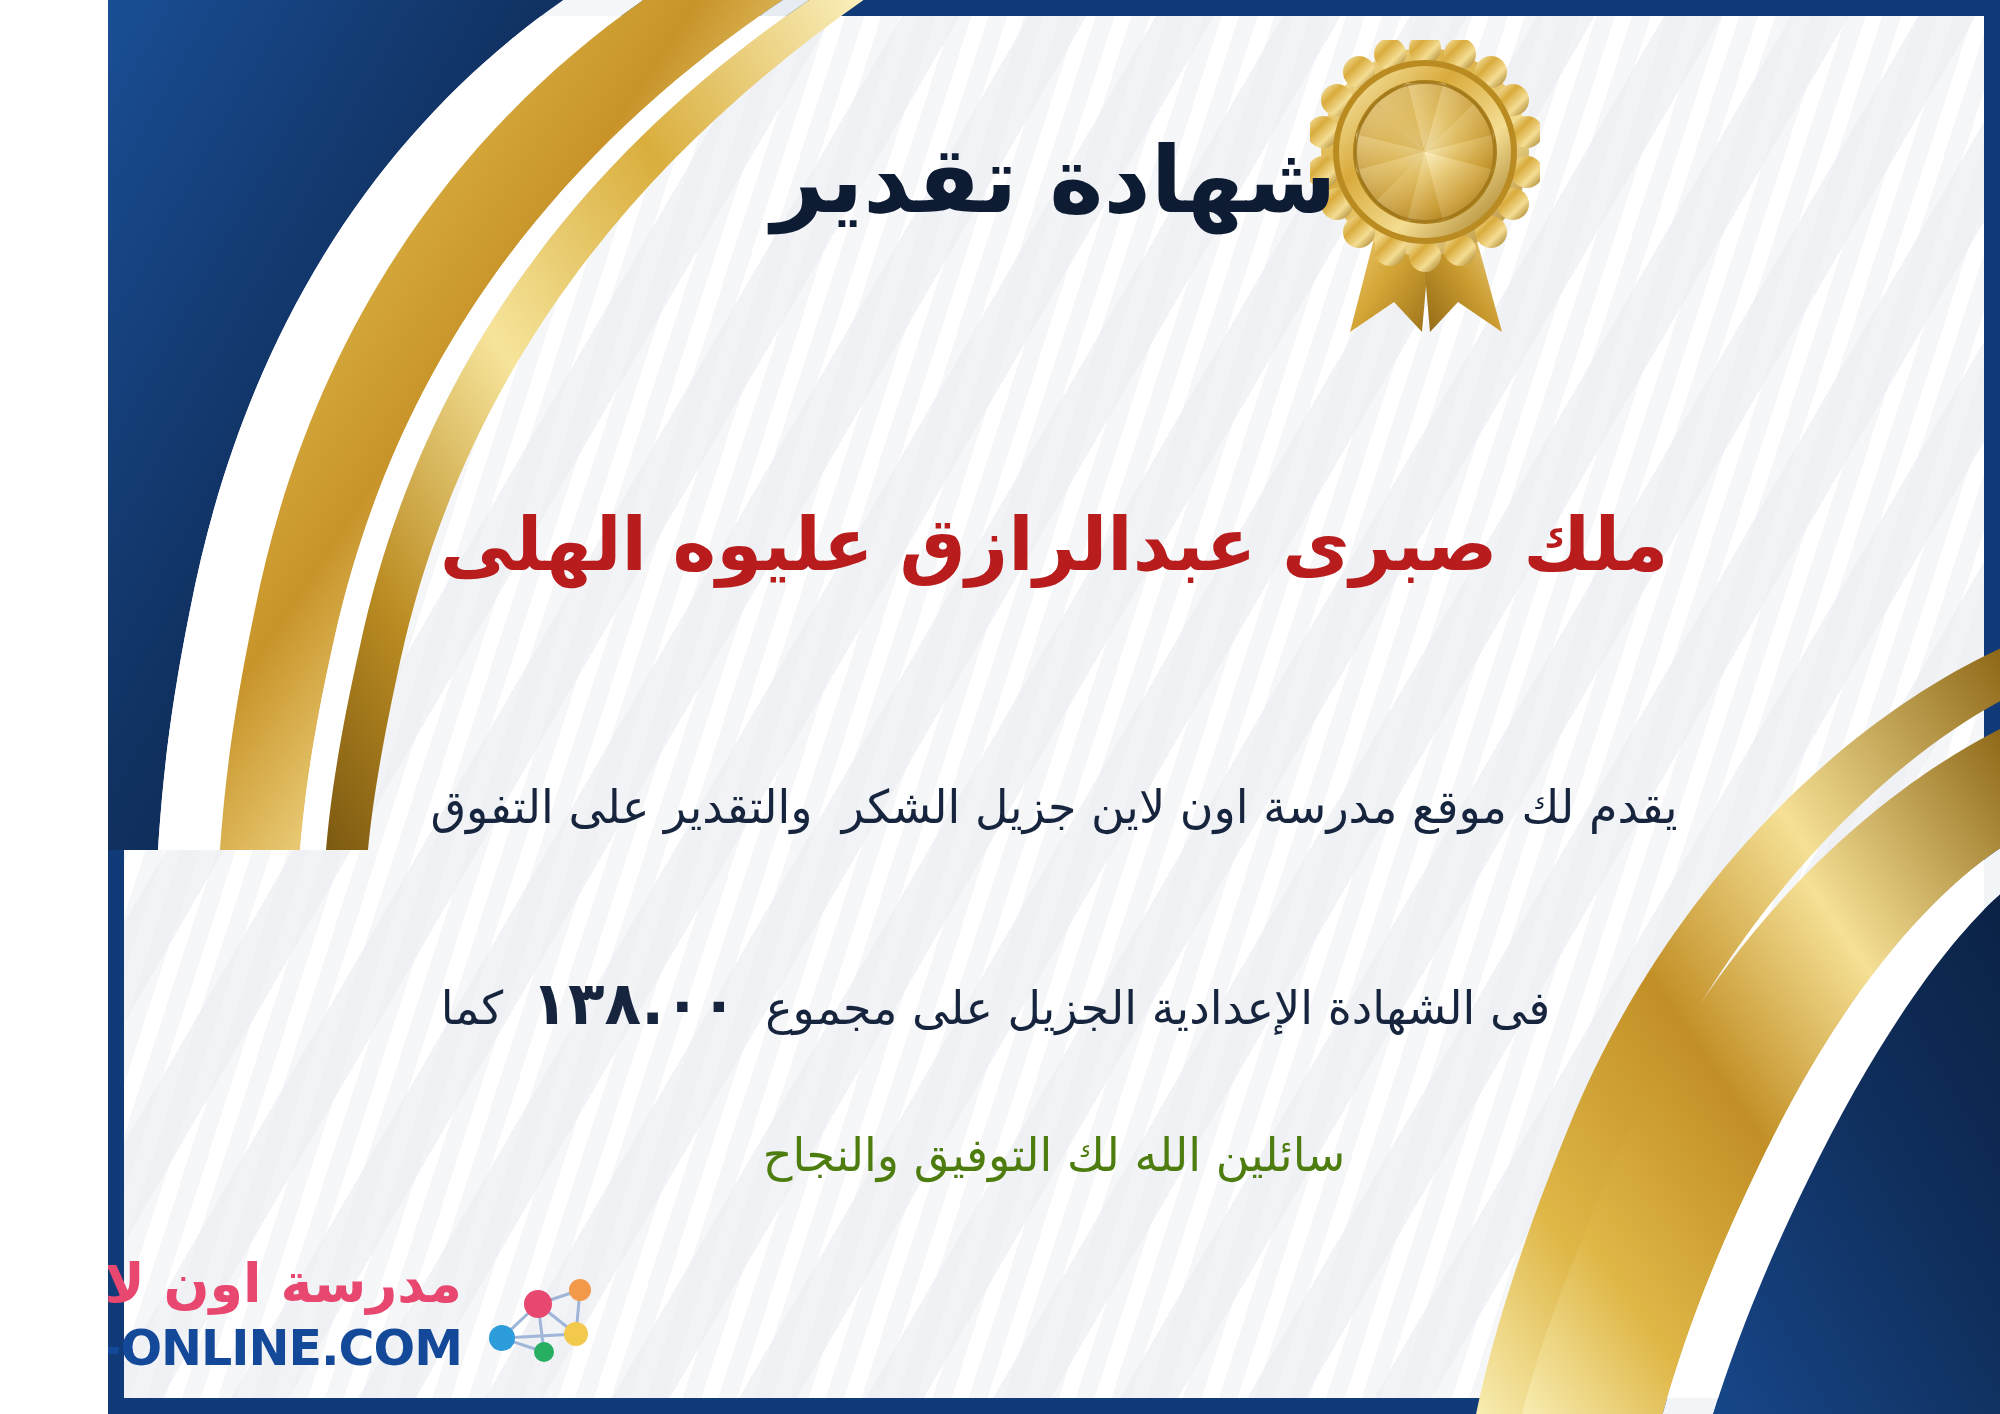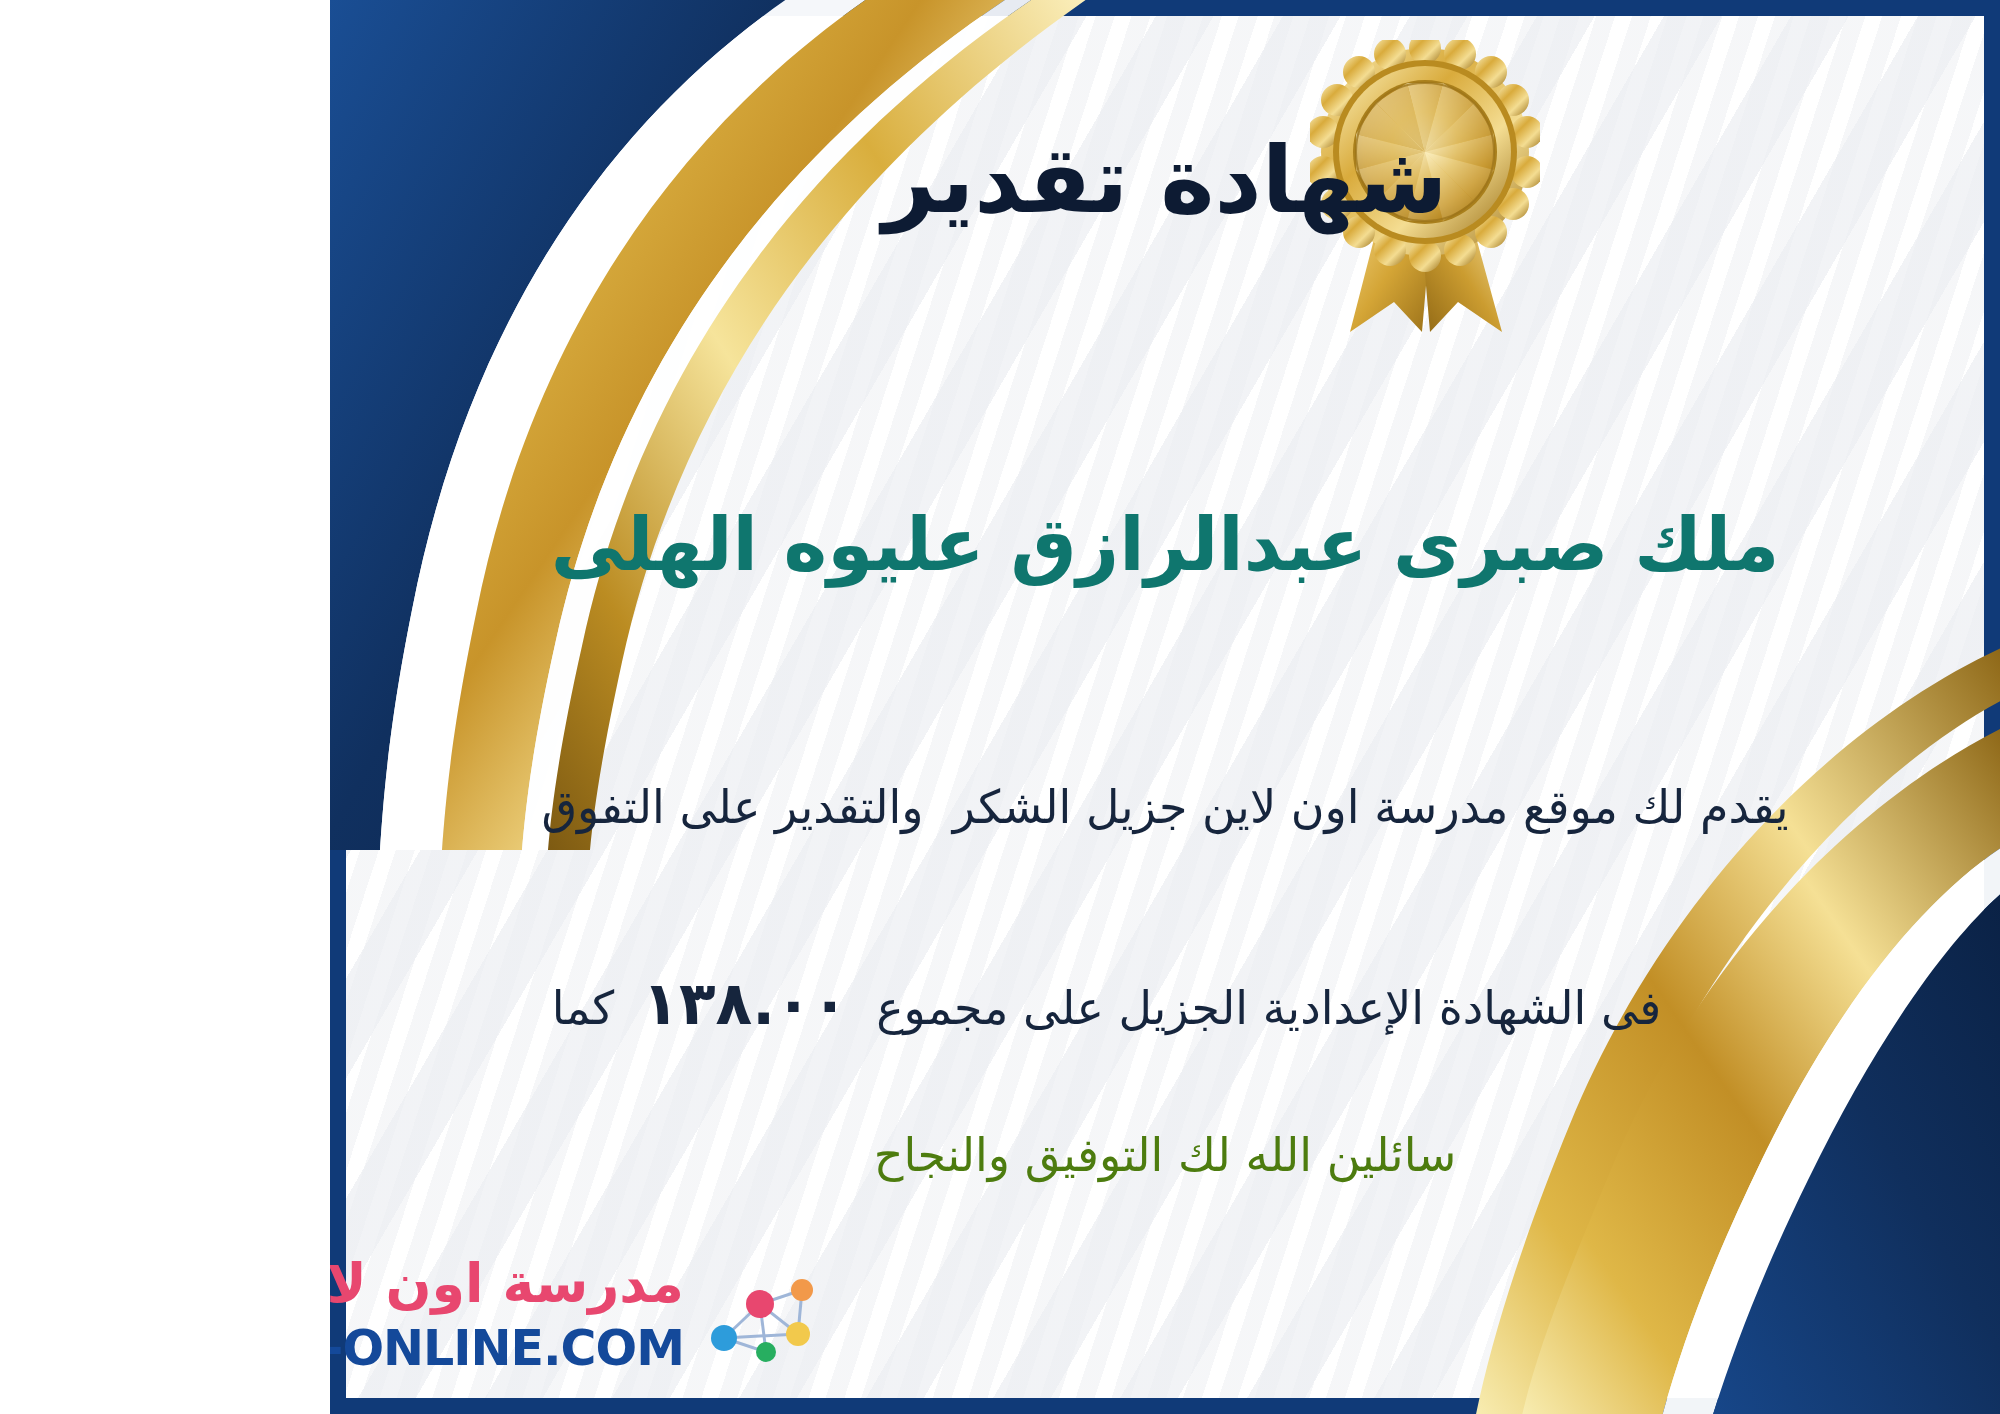--- a/index.html
+++ b/index.html
@@ -9,21 +9,21 @@
   }
   body {
     width: 2000px;
     height: 1414px;
     overflow: hidden;
     font-family: "DejaVu Sans", "Liberation Sans", sans-serif;
   }
 
   .certificate {
     position: relative;
-    width: 1670px;
+    width: 1892px;
     height: 1414px;
     background: #ffffff;
     overflow: hidden;
   }
 
   
   .stripes {
     position: absolute;
     inset: 0;
     background: repeating-linear-gradient(
@@ -100,21 +100,21 @@
     letter-spacing: 0px;
     line-height: 1.1;
   }
 
   .student-name {
     position: absolute;
     top: 500px;
     width: 100%;
     font-size: 74px;
     font-weight: 700;
-    color: #0f766e;
+    color: #b91c1c;
     line-height: 1.2;
   }
 
   .body-text {
     position: absolute;
     top: 730px;
     left: 60px;
     right: 60px;
     font-size: 46px;
     color: #16253d;

